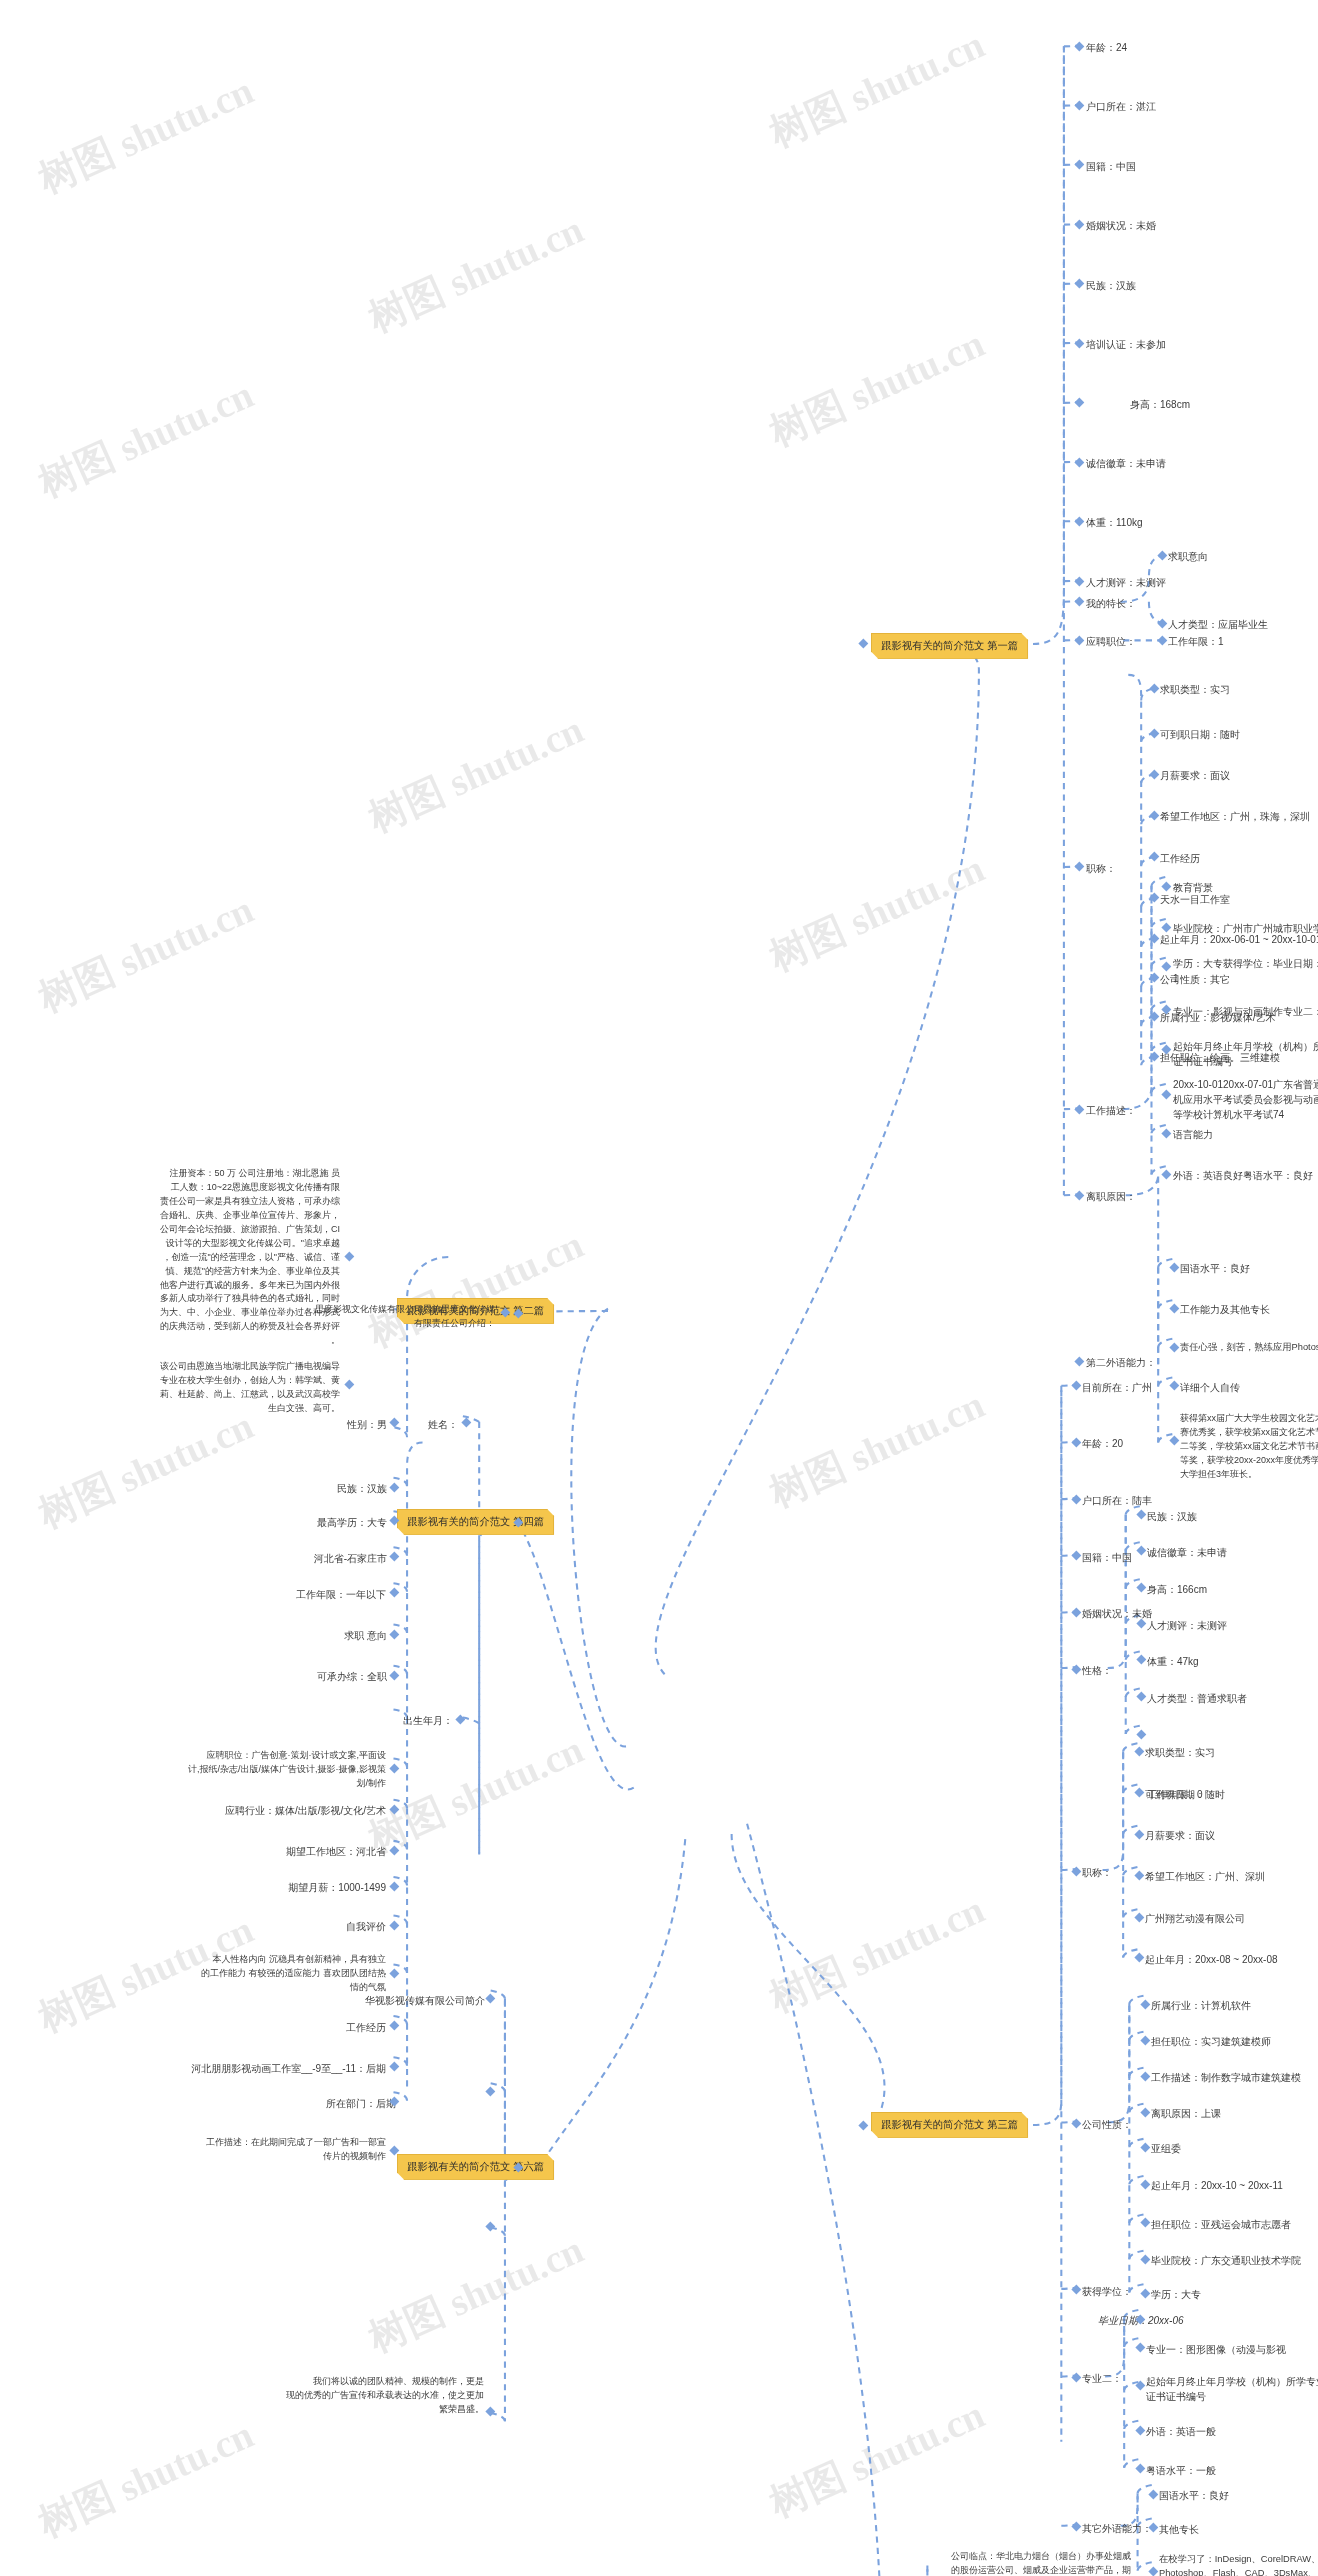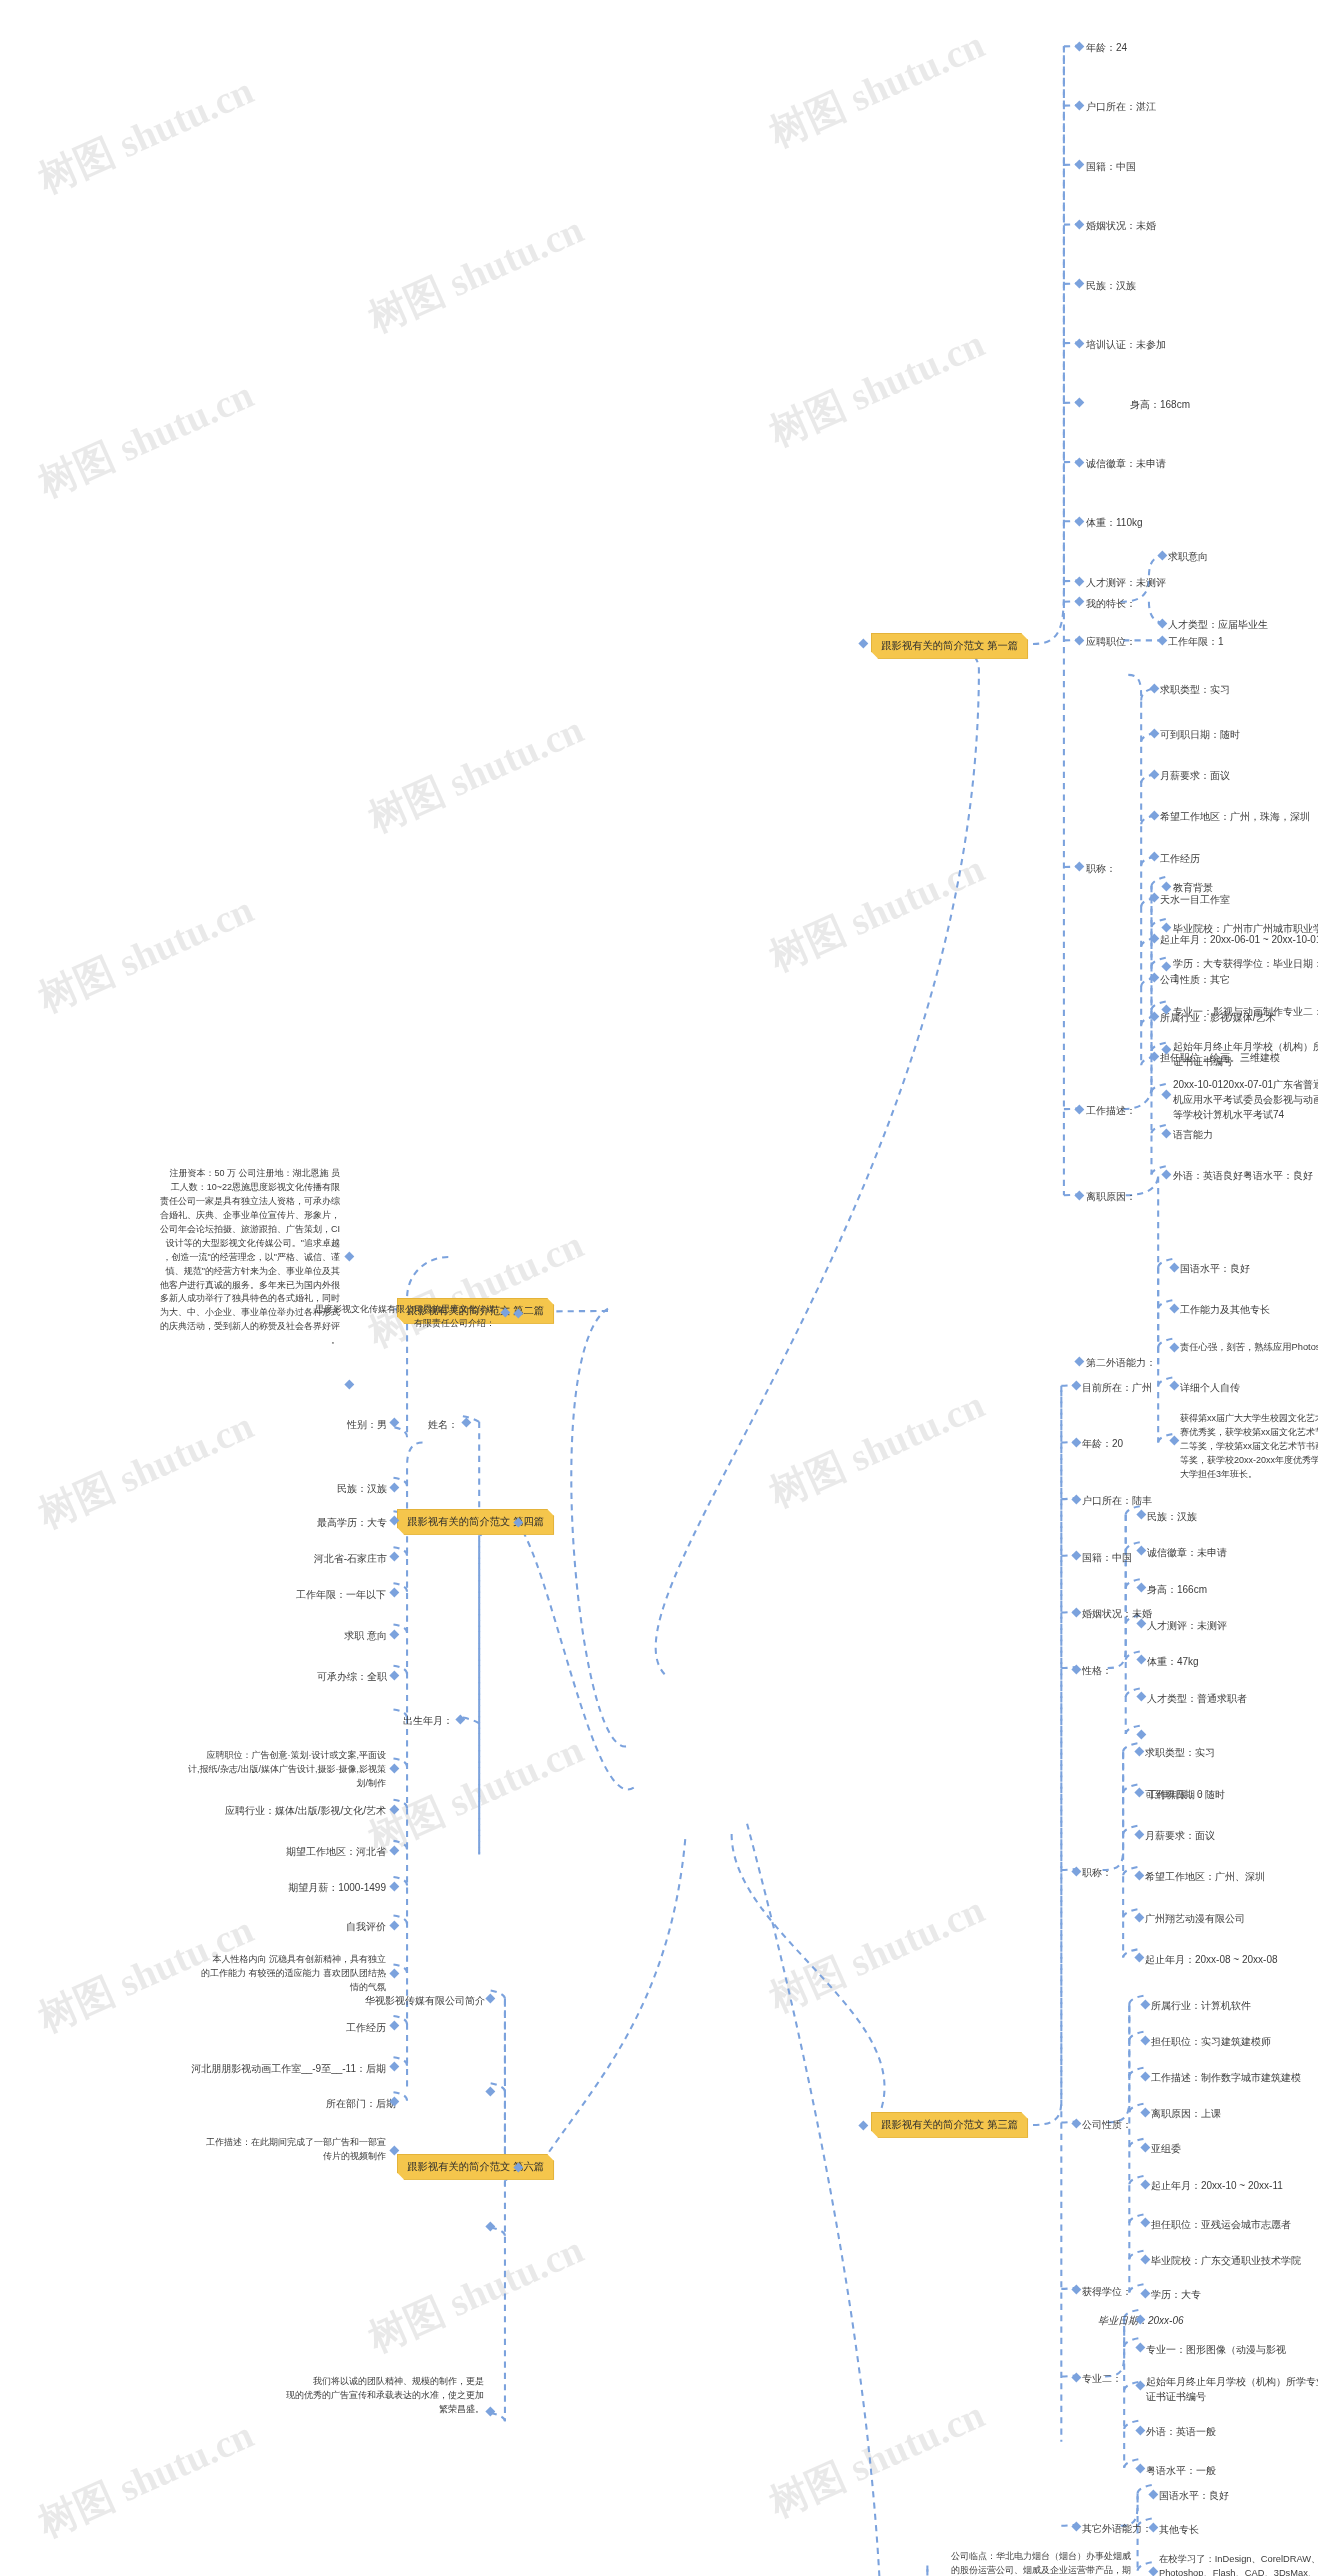--- a/index.html
+++ b/index.html
@@ -490,20 +490,24 @@
 慎、规范"的经营方针来为企、事业单位及其
 他客户进行真诚的服务。多年来已为国内外很
 多新人成功举行了独具特色的各式婚礼，同时
 为大、中、小企业、事业单位举办过各种形式
 的庆典活动，受到新人的称赞及社会各界好评
 。</div>
   <div class="dmd" style="left:346px; top:1253px;"></div>
   <div class="node leaf l para" style="left:206px; top:1303px; width:289px;">思度影视文化传媒有限公司恩施思度文化传媒
 有限责任公司介绍：</div>
   <div class="dmd" style="left:502px; top:1309px;"></div>
+  <div class="node leaf l para" style="left:46px; top:1360px; width:294px;">该公司由恩施当地湖北民族学院广播电视编导
+专业在校大学生创办，创始人为：韩学斌、黄
+莉、杜延龄、尚上、江慈武，以及武汉高校学
+生白文强、高可。</div>
   <div class="dmd" style="left:346px; top:1381px;"></div>
 
   <div class="node leaf l" style="left:191px; top:1417px; width:196px;">性别：男</div>
   <div class="dmd" style="left:391px; top:1419px;"></div>
   <div class="node leaf l" style="left:309px; top:1417px; width:149px;">姓名：</div>
   <div class="dmd" style="left:463px; top:1419px;"></div>
 
   <div class="node leaf l" style="left:191px; top:1481px; width:196px;">民族：汉族</div>
   <div class="dmd" style="left:391px; top:1484px;"></div>
   <div class="node leaf l" style="left:191px; top:1515px; width:196px;">最高学历：大专</div>

